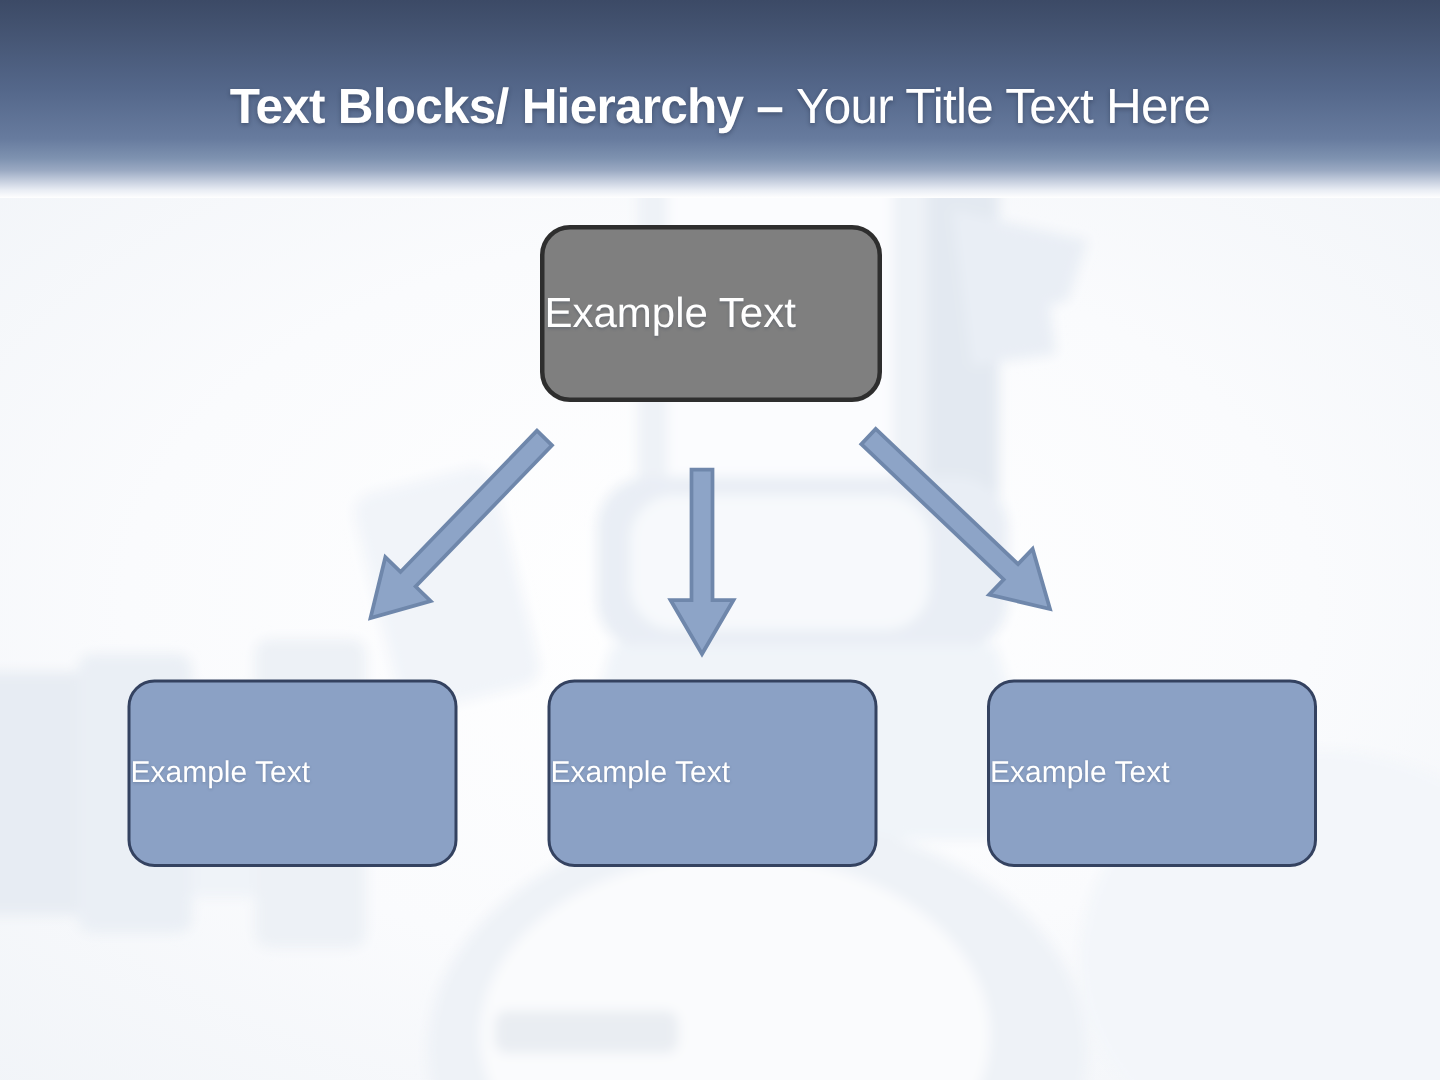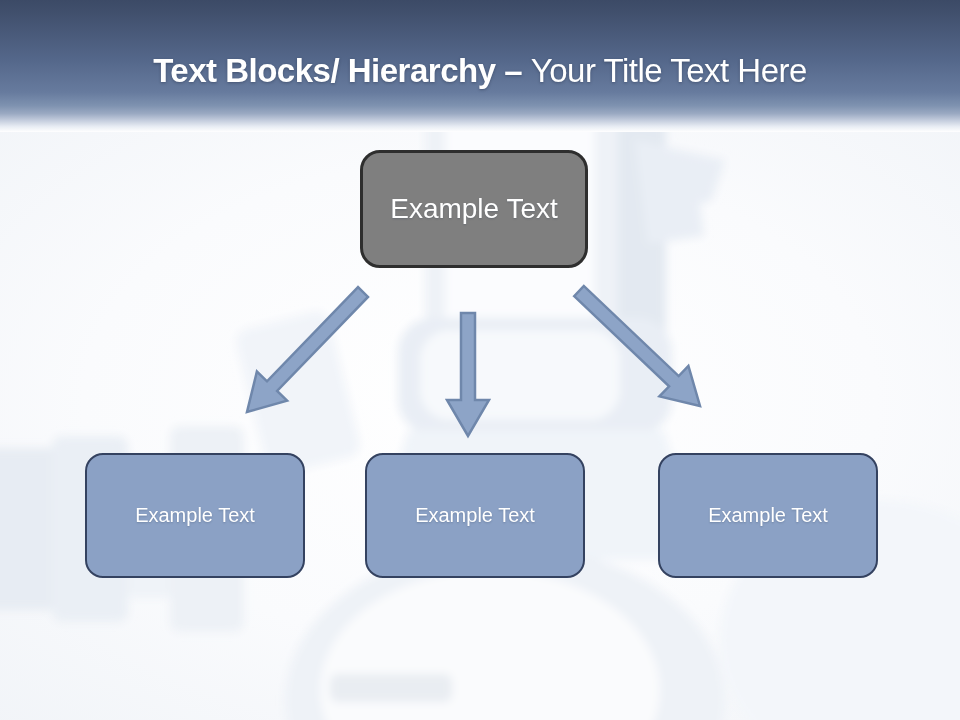--- a/index.html
+++ b/index.html
@@ -17,21 +17,21 @@
   }
   .title {
     position:absolute; left:0; top:52px; width:960px;
     text-align:center; color:#ffffff; font-size:33px; letter-spacing:-0.5px;
     text-shadow: 0 1px 3px rgba(20,30,50,0.35);
     white-space:nowrap;
   }
   .title .bold { font-weight:bold; }
   .node {
     position:absolute; box-sizing:border-box;
-    display:flex; align-items:center; justify-content:center;
+    display:flex; align-items:center; 
     color:#ffffff; text-align:center;
     text-shadow: 0 1px 2px rgba(40,55,80,0.25);
   }
   .root-node {
     left:360px; top:150px; width:228px; height:118px;
     background: var(--root-fill, #7f7f7f);
     border: 3px solid var(--root-border, #2e2e2e);
     border-radius: 20px;
     font-size:28px;
   }

